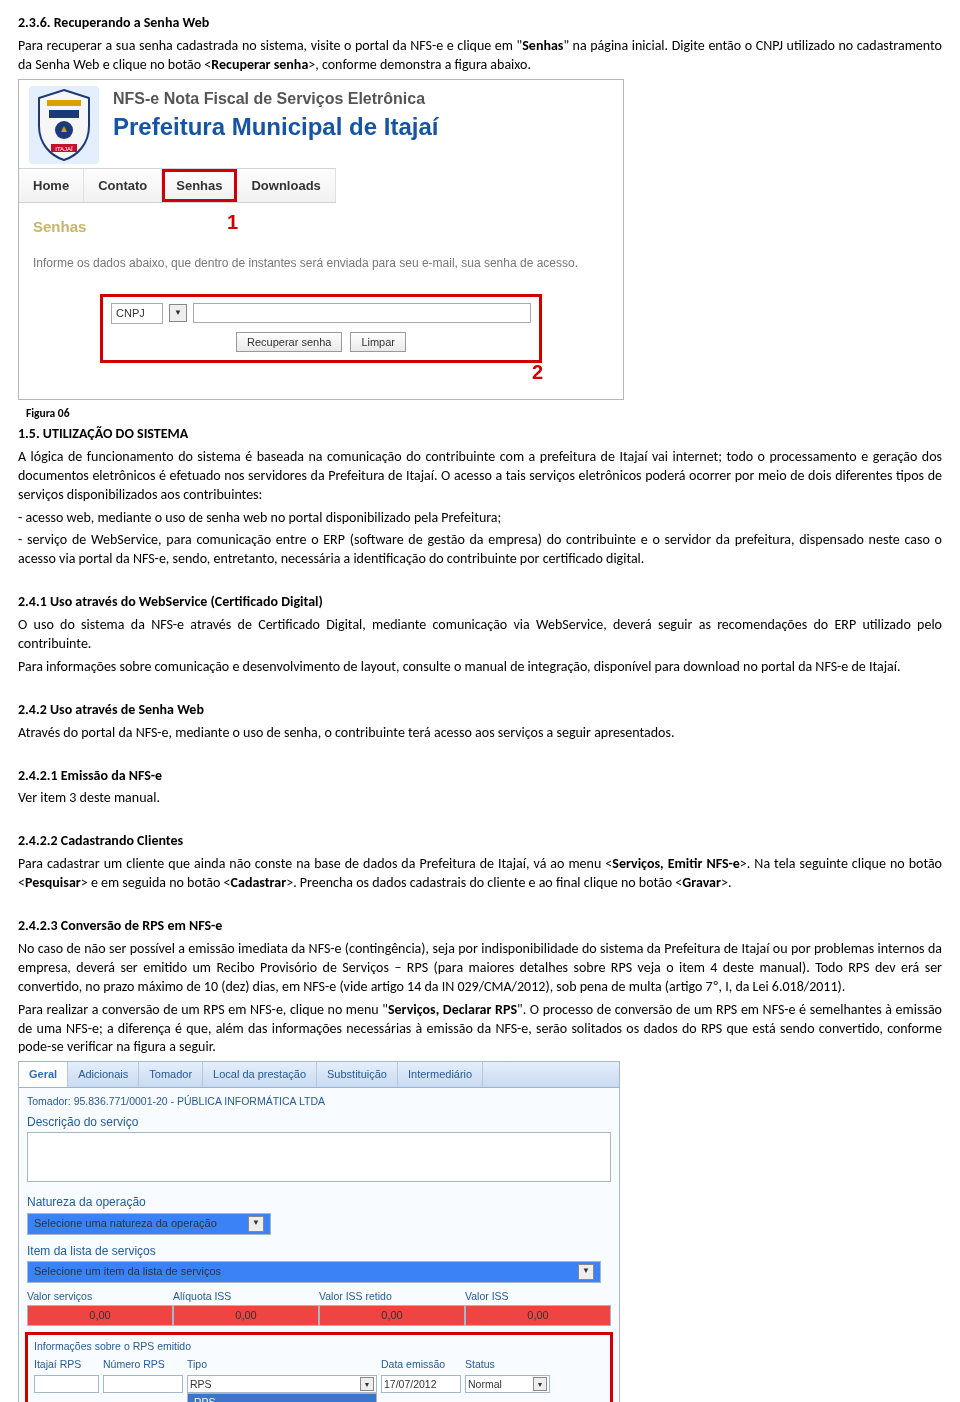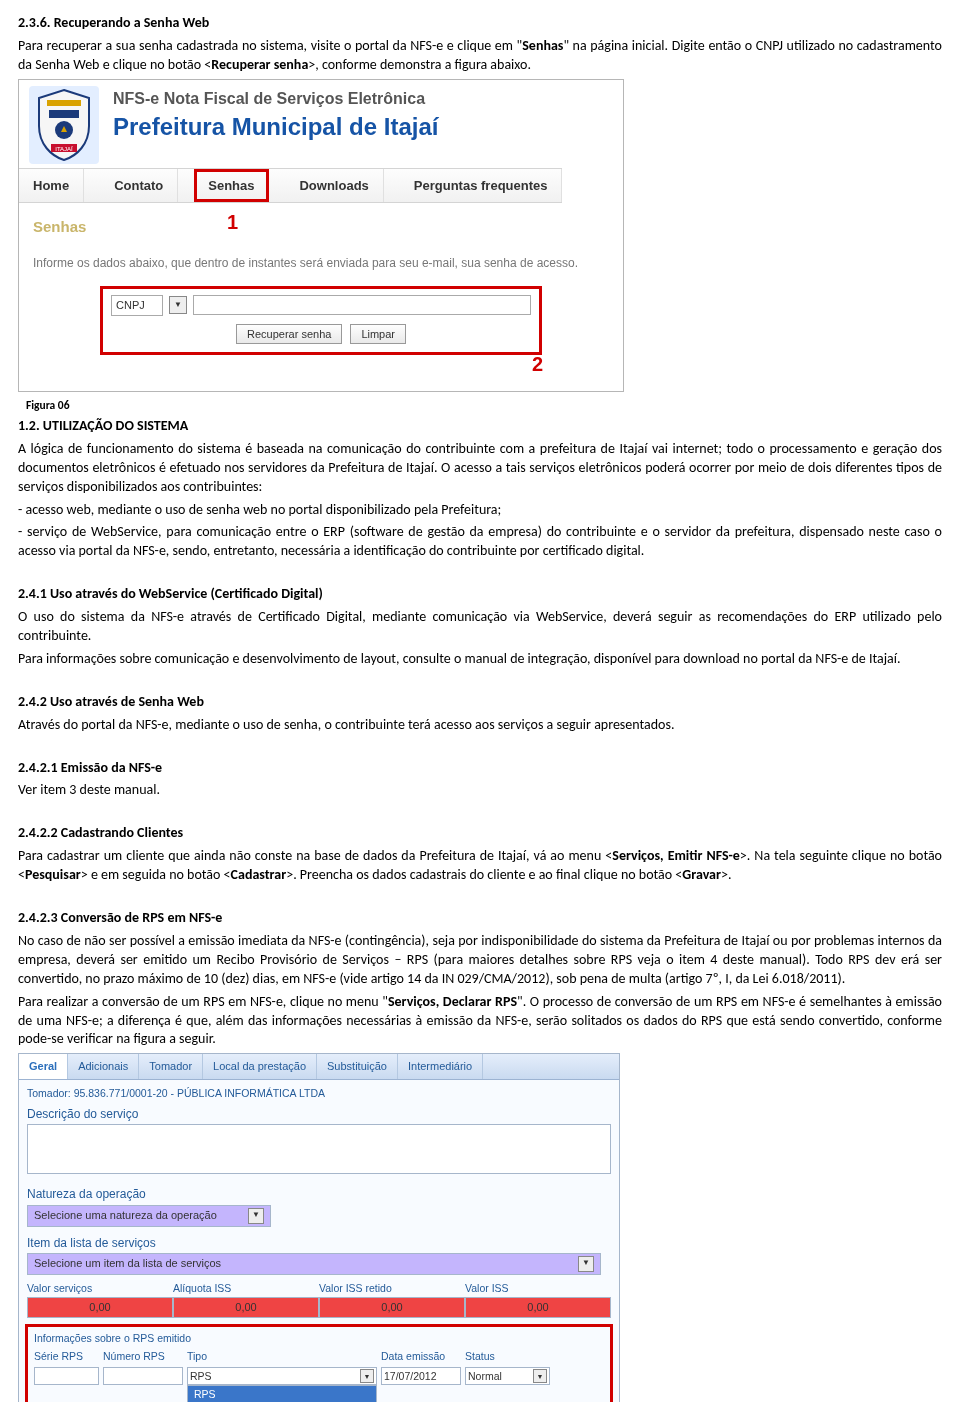--- a/index.html
+++ b/index.html
@@ -47,21 +47,20 @@
     font-size: 24px;
     font-weight: bold;
     color: #1654a6;
     margin-top: 2px;
   }
   .nav-row {
     display: flex;
     border-top: 1px solid #d4d4d4;
     border-bottom: 1px solid #d4d4d4;
     background: linear-gradient(#fdfdfd,#f1f1f1);
-    gap: 16px;
   }
   .nav-item {
     padding: 8px 14px;
     font-size: 13px;
     font-weight: bold;
     color: #333;
     border-right: 1px solid #e0e0e0;
     white-space: nowrap;
   }
   .nav-item.highlighted {
@@ -78,21 +77,21 @@
     align-self: center;
   }
   .shot1-body { padding: 6px 14px 14px 14px; color: #666; }
   .senhas-bread {
     color: #c9b56a;
     font-weight: bold;
     font-size: 15px;
     margin: 8px 0 18px 0;
     display: inline-block;
   }
-  .info-text { font-size: 12px; color: #777; margin-bottom: 14px; }
+  .info-text { font-size: 12px; color: #777; margin-bottom: 22px; }
   .form-box {
     border: 3px solid #d10000;
     width: 420px;
     margin: 0 auto;
     padding: 6px 8px 8px 8px;
     position: relative;
   }
   .form-row1 { display: flex; align-items: center; gap: 6px; margin-bottom: 8px; }
   .cnpj-field {
     border: 1px solid #aaa;
@@ -164,21 +163,21 @@
   .tomador-line { padding: 6px 8px 2px 8px; color: #245b99; font-size: 10.5px; }
   .field-label { padding: 4px 8px 2px 8px; color: #245b99; font-size: 12px; }
   .big-textarea {
     border: 1px solid #a6b6cb;
     background: #fff;
     height: 48px;
     margin: 0 8px 8px 8px;
   }
   .sel-full {
     border: 1px solid #a6b6cb;
-    background: #c4b5fd;
+    background: #3b82f6;
     margin: 0 8px 4px 8px;
     padding: 2px 6px;
     display: flex;
     justify-content: space-between;
     align-items: center;
     font-size: 11px;
   }
   .sel-full .dd { border: 1px solid #888; width: 14px; height: 14px; font-size: 8px; display:flex;align-items:center;justify-content:center;background:#eee; }
   .values-row { display: flex; padding: 0 8px 4px 8px; gap: 0; }
   .values-col { flex: 1; }
@@ -252,21 +251,20 @@
       <div class="line2">Prefeitura Municipal de Itajaí</div>
     </div>
   </div>
 
   <div style="display:flex;align-items:center;">
     <div class="nav-row" style="flex:0 0 auto;">
       <div class="nav-item">Home</div>
       <div class="nav-item">Contato</div>
       <div class="nav-item highlighted">Senhas</div>
       <div class="nav-item">Downloads</div>
-      <div class="nav-item">Perguntas frequentes</div>
     </div>
   </div>
   <div style="position:relative;height:0;">
     <span class="step-label" style="position:absolute;left:190px;top:6px;">1</span>
   </div>
 
   <div class="shot1-body">
     <span class="senhas-bread">Senhas</span>
     <div class="info-text">Informe os dados abaixo, que dentro de instantes será enviada para seu e-mail, sua senha de acesso.</div>
 
@@ -282,21 +280,21 @@
       </div>
       <span class="step2-label">2</span>
     </div>
     <div style="height:22px;"></div>
   </div>
 </div>
 
 <div class="figure-label">Figura 06</div>
 
 <p>
-  <span class="bold">1.2. </span><span class="bold">UTILIZAÇÃO DO SISTEMA</span>
+  <span class="bold">1.5. </span><span class="bold">UTILIZAÇÃO DO SISTEMA</span>
 </p>
 <p class="justify">A lógica de funcionamento do sistema é baseada na comunicação do contribuinte com a prefeitura de Itajaí vai internet; todo o processamento e geração dos documentos eletrônicos é efetuado nos servidores da Prefeitura de Itajaí. O acesso a tais serviços eletrônicos poderá ocorrer por meio de dois diferentes tipos de serviços disponibilizados aos contribuintes:</p>
 <p class="justify">- acesso web, mediante o uso de senha web no portal disponibilizado pela Prefeitura;</p>
 <p class="justify">- serviço de WebService, para comunicação entre o ERP (software de gestão da empresa) do contribuinte e o servidor da prefeitura, dispensado neste caso o acesso via portal da NFS-e, sendo, entretanto, necessária a identificação do contribuinte por certificado digital.</p>
 
 <div class="gap"></div>
 <p class="section-title">2.4.1 Uso através do WebService (Certificado Digital)</p>
 <p class="justify">O uso do sistema da NFS-e através de Certificado Digital, mediante comunicação via WebService, deverá seguir as recomendações do ERP utilizado pelo contribuinte.</p>
 <p class="justify">Para informações sobre comunicação e desenvolvimento de layout, consulte o manual de integração, disponível para download no portal da NFS-e de Itajaí.</p>
 
@@ -362,21 +360,21 @@
     </div>
     <div class="values-col">
       <div class="lbl">Valor ISS</div>
       <div class="num-input">0,00</div>
     </div>
   </div>
 
   <div class="rps-box">
     <div class="rps-title">Informações sobre o RPS emitido</div>
     <div class="rps-grid">
-      <div class="hl">Série RPS</div>
+      <div class="hl">Itajaí RPS</div>
       <div class="hl">Número RPS</div>
       <div class="hl">Tipo</div>
       <div class="hl">Data emissão</div>
       <div class="hl">Status</div>
 
       <div class="rps-input"></div>
       <div class="rps-input"></div>
       <div>
         <div class="rps-input">
           <span>RPS</span>

